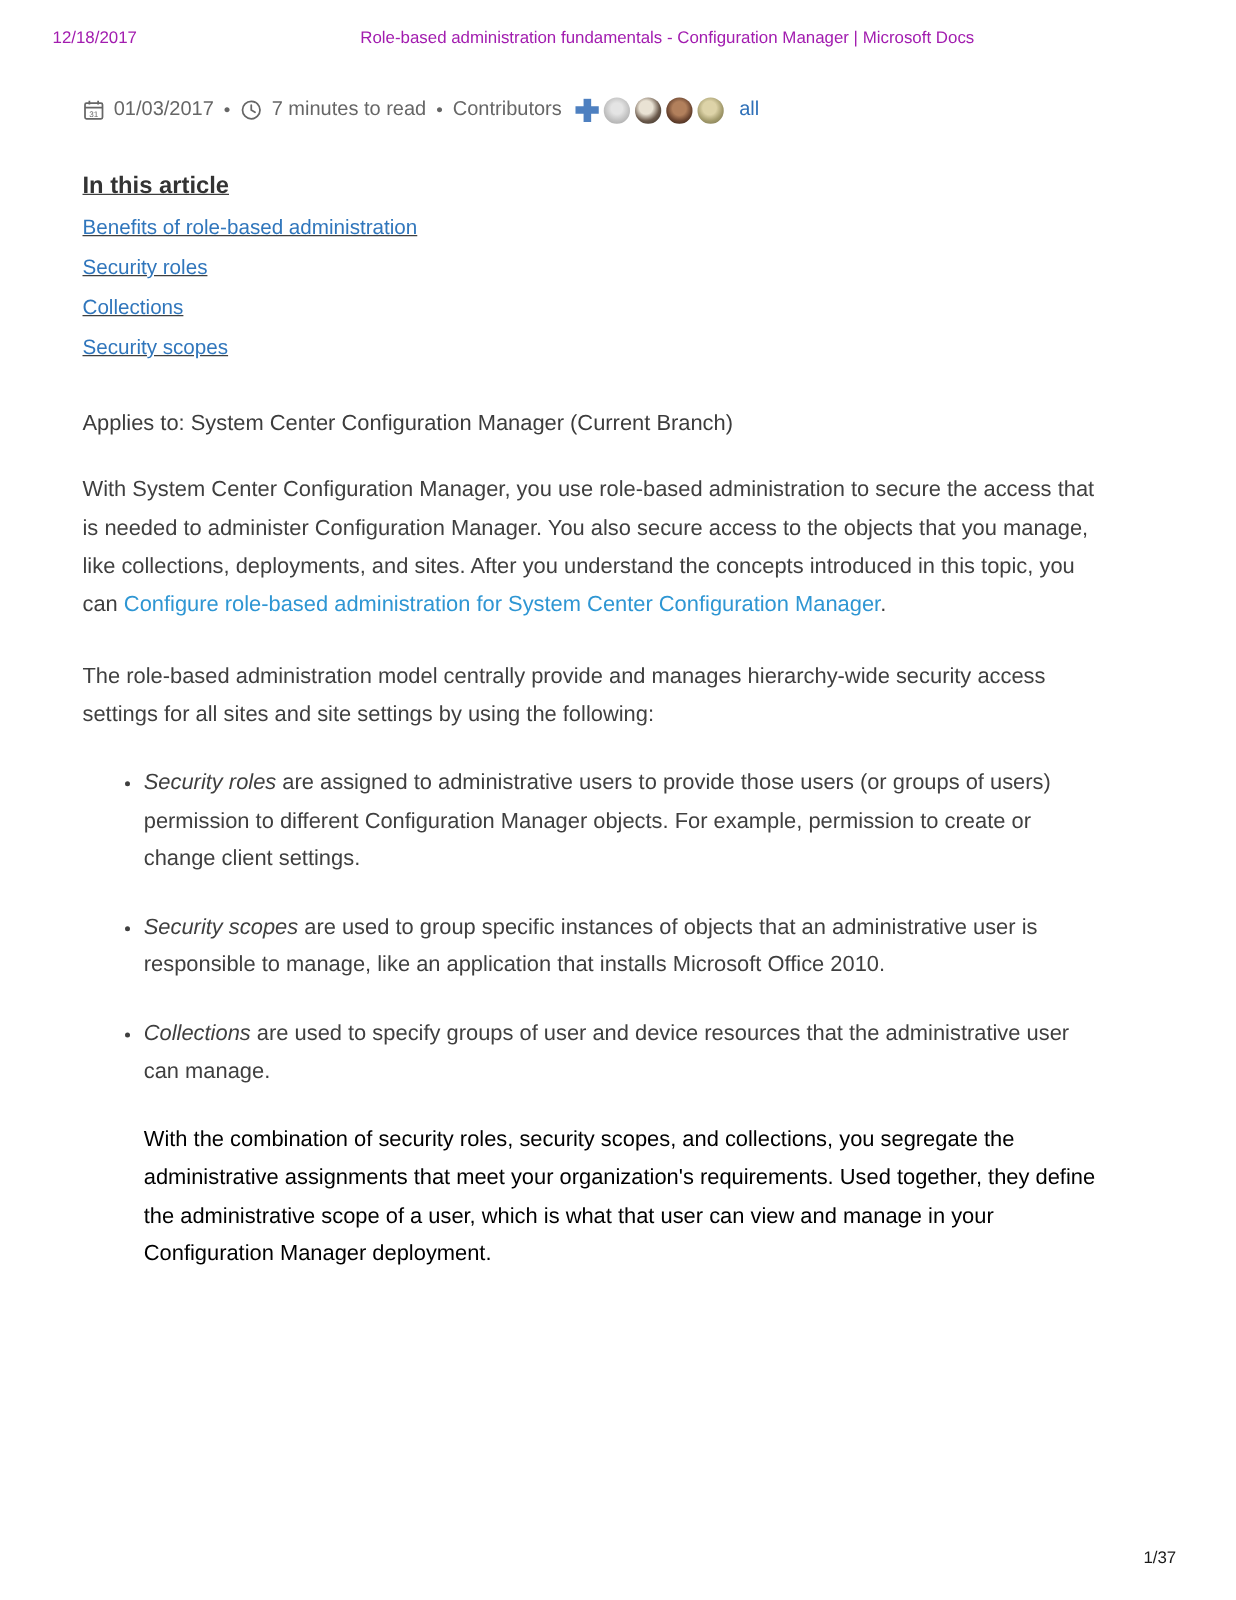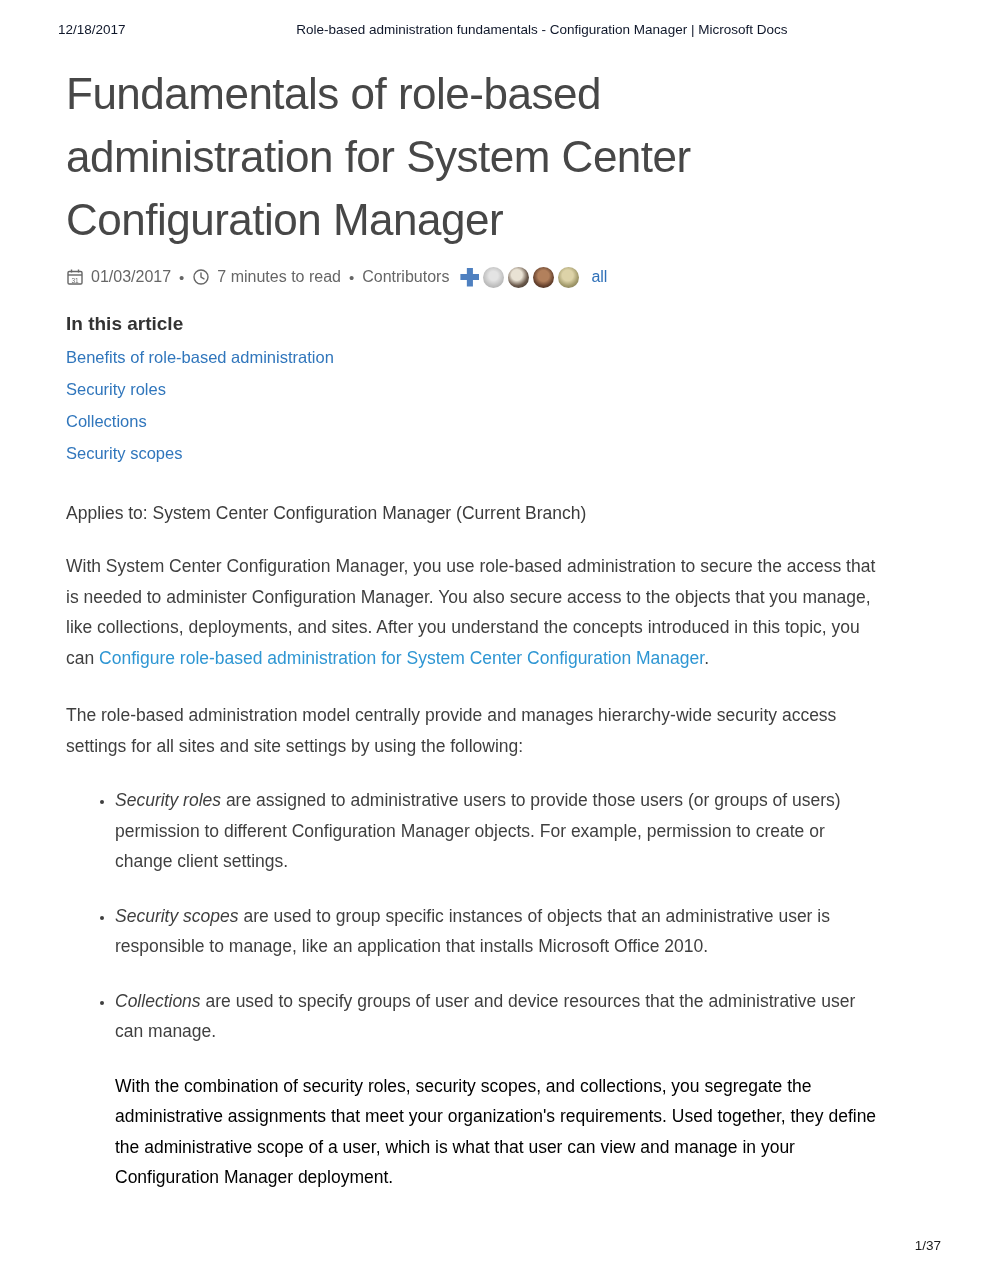--- a/index.html
+++ b/index.html
@@ -4,22 +4,22 @@
 <style>
   * { margin:0; padding:0; box-sizing:border-box; }
   html,body { background:#ffffff; }
   body {
     width:989px; height:1280px; position:relative;
     font-family:"Liberation Sans", sans-serif;
     color:#3f3f3f;
   }
   
   .print-header {
-    position:absolute; top:22px; left:58px; right:42px; height:18px;
-    font-size:13.5px; color:#0f172a;
+    position:absolute; top:22px; left:42px; right:42px; height:18px;
+    font-size:13.5px; color:#a21caf;
   }
   .print-header .ph-date { position:absolute; left:0; top:0; }
   .print-header .ph-title { position:absolute; left:50%; transform:translateX(-42%); top:0; white-space:nowrap; }
   .print-footer {
     position:absolute; bottom:24px; left:42px; right:48px; height:18px;
     font-size:13.5px; color:#1a1a1a;
   }
   .print-footer .pf-url { position:absolute; left:0; top:0; }
   .print-footer .pf-page { position:absolute; right:0; top:0; }
 
@@ -42,21 +42,21 @@
   .avatar-puzzle {
     border-radius:0; width:19px; height:19px; background:#4e80c0;
     clip-path:polygon(34% 0,66% 0,66% 34%,100% 34%,100% 66%,66% 66%,66% 100%,34% 100%,34% 66%,0 66%,0 34%,34% 34%);
   }
   .avatar-gray  { background:radial-gradient(circle at 50% 42%, #e4e4e4 0 28%, #c2c2c2 60%, #9f9f9f 100%); }
   .avatar-photo1{ background:radial-gradient(circle at 42% 38%, #e9e2d4 0 30%, #6b5a4c 60%, #2e2620 100%); }
   .avatar-photo2{ background:radial-gradient(circle at 50% 42%, #b2805c 0 34%, #6b4530 62%, #241710 100%); }
   .avatar-photo3{ background:radial-gradient(circle at 46% 40%, #ddd3a8 0 32%, #a29a6b 62%, #6f6a4a 100%); }
   a.meta-all { color:#2f70b8; text-decoration:none; font-size:16px; margin-left:5px; }
 
-  .toc { margin-top:24px; }
+  .toc { margin-top:38px;text-decoration:underline; }
   .toc-heading { font-size:19px; font-weight:bold; color:#333; }
   .toc-link {
     display:block; margin-top:13px; font-size:16.5px; line-height:19px;
     color:#3076bc; text-decoration:none;
   }
 
   .applies { margin-top:40px; font-size:17.5px; color:#3c3c3c; }
 
   p.body-para { margin-top:27px; font-size:17.5px; line-height:30.5px; color:#3f3f3f; }
   a.body-link { color:#2e96d3; text-decoration:none; }
@@ -76,21 +76,20 @@
 </head>
 <body>
 
 <div class="print-header">
   <span class="ph-date">12/18/2017</span>
   <span class="ph-title">Role-based administration fundamentals - Configuration Manager | Microsoft Docs</span>
 </div>
 
 <div class="content">
 
-  <h1 class="article-title">Fundamentals of role-based administration for System Center Configuration Manager</h1>
 
   <div class="meta-row">
     <span>
       <svg width="18" height="18" viewBox="0 0 18 18">
         <rect x="2" y="3.5" width="14" height="12.5" rx="1.2" fill="none" stroke="#666" stroke-width="1.4"></rect>
         <line x1="2" y1="7" x2="16" y2="7" stroke="#666" stroke-width="1.4"></line>
         <line x1="5.5" y1="1.5" x2="5.5" y2="4.5" stroke="#666" stroke-width="1.4"></line>
         <line x1="12.5" y1="1.5" x2="12.5" y2="4.5" stroke="#666" stroke-width="1.4"></line>
         <text x="9" y="14.5" font-size="6.5" text-anchor="middle" fill="#666" font-family="Liberation Sans, sans-serif">31</text>
       </svg>

